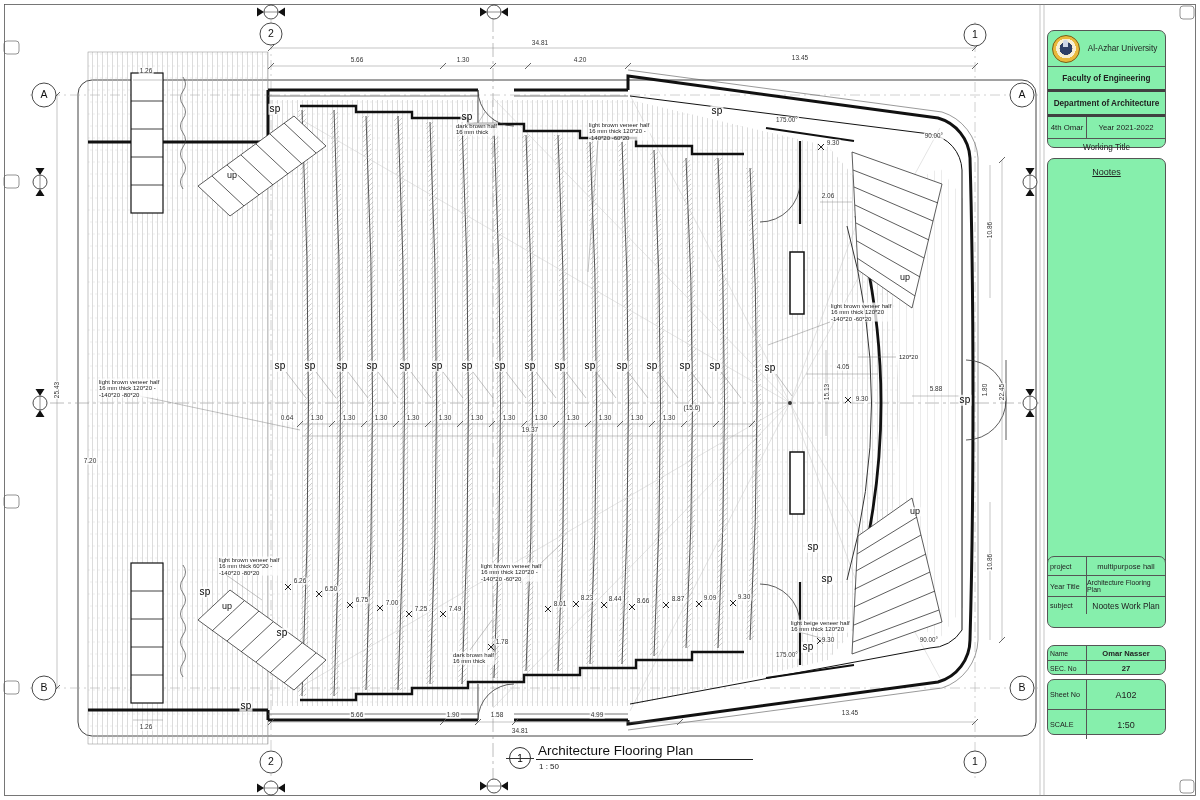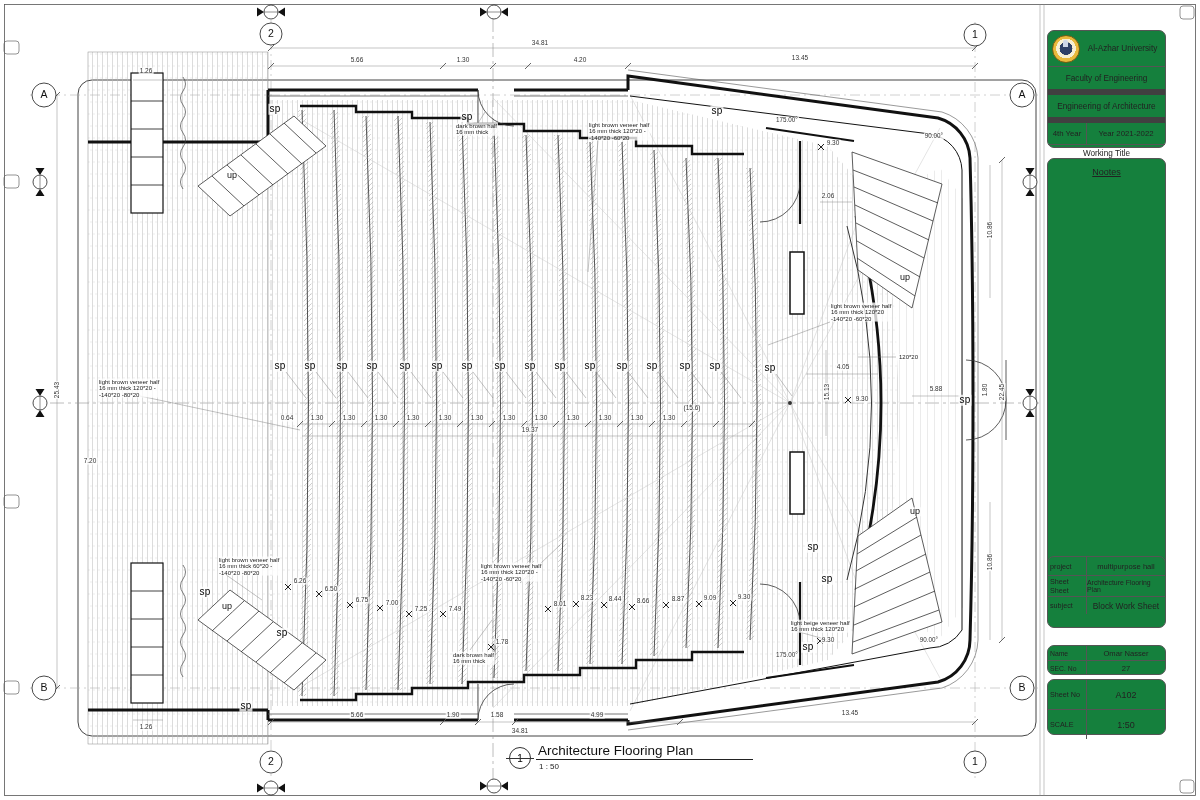--- a/index.html
+++ b/index.html
@@ -12,48 +12,48 @@
        white-space:pre-line;background:rgba(255,255,255,.78);padding:0 1px;}
   .dim{font-size:6.5px;color:#333;}
   .dimr{font-size:6.5px;color:#333;transform:translate(-50%,-50%) rotate(-90deg);}
   .sp{font-size:10px;color:#000;letter-spacing:.3px;}
   .up{font-size:9px;color:#111;}
   .note{font-size:6px;text-align:left;transform:translate(0,-50%);color:#222;}
   .angle{font-size:6.3px;color:#333;}
   .grid{font-size:10.5px;color:#111;background:none;}
   
   .tb{position:absolute;left:1047px;width:119px;border:1px solid #555;border-radius:7px;
-      background:#15803d;box-sizing:border-box;color:#222;}
+      background:#86efac;box-sizing:border-box;color:#222;}
   .uni{top:30px;height:118px;}
   .uni-r1{height:35px;border-bottom:1px solid #555;display:flex;align-items:center;gap:4px;padding:0 4px;}
   .uni-r1 span{font-size:8.2px;flex:1;text-align:center;}
   .logo{width:26px;height:26px;border-radius:50%;flex:0 0 26px;border:1px solid #7a5c12;
         background:radial-gradient(circle at 50% 48%, #2e3f66 0 34%, #f7efd2 35% 52%, #e9b93c 53% 100%);
         position:relative;}
   .logo::after{content:"";position:absolute;left:10px;top:4px;width:5px;height:7px;background:#cdd6e8;border-radius:2px 2px 0 0;}
-  .uni-r2,.uni-r3{height:22px;border-bottom:6px solid #404040;display:flex;align-items:center;justify-content:center;font-size:8.2px;}
+  .uni-r2,.uni-r3{height:22px;border-bottom:3px solid #404040;display:flex;align-items:center;justify-content:center;font-size:8.2px;font-weight:bold;}
   .uni-r4{height:21px;border-bottom:1px solid #555;display:flex;font-size:7.8px;}
   .uni-r4 .c1{width:38px;border-right:1px solid #555;display:flex;align-items:center;justify-content:center;}
   .uni-r4 .c2{flex:1;display:flex;align-items:center;justify-content:center;}
   .uni-r5{height:16px;display:flex;align-items:center;justify-content:center;font-size:8.2px;}
   .notesbox{top:158px;height:418px;}
   .notes-title{display:block;margin-top:8px;text-align:center;font-size:9px;text-decoration:underline;}
   .infobox{top:556px;height:72px;}
   .ir{display:flex;border-bottom:1px solid #555;}
   .ir:last-child{border-bottom:none;}
   .il{width:34px;border-right:1px solid #555;font-size:7.2px;padding:2px 2px;display:flex;align-items:center;}
   .iv{flex:1;display:flex;align-items:center;justify-content:center;text-align:left;}
   .ir1{height:18px;}.ir1 .iv{font-size:7.6px;}
   .ir2{height:20px;}.ir2 .iv{font-size:6.9px;}
   .ir3{height:17px;}.ir3 .iv{font-size:8.4px;}
   .namebox{top:645px;height:30px;}
   .nr{height:14px;display:flex;border-bottom:1px solid #555;}
   .nr:last-child{border-bottom:none;}
   .nr .il{align-items:center;font-size:6.8px;}
-  .nr .iv{font-size:7.6px;}
+  .nr .iv{font-size:7.6px;font-weight:bold;}
   .sheetbox{top:679px;height:56px;}
   .sr{height:29px;display:flex;border-bottom:1px solid #555;}
   .sr:last-child{border-bottom:none;}
   .sr .il{font-size:7.2px;}
   .sr .iv{font-size:9px;}
   
   .vt{position:absolute;left:509px;top:743px;display:flex;align-items:flex-start;gap:5px;}
   .vt-circle{width:20px;height:20px;border:1px solid #333;border-radius:50%;display:flex;
              align-items:center;justify-content:center;font-size:10px;margin-top:4px;position:relative;background:#fff;}
   .vt-circle::after{content:"";position:absolute;left:-4px;right:-4px;top:50%;border-top:.6px solid #333;}
@@ -377,44 +377,44 @@
 -140*20 -60*20</span>
       <span class="lbl note" style="left: 898px; top: 357px;">120*20</span>
     </div>
 
 <div class="tb uni">
   <div class="uni-r1">
     <div class="logo"></div>
     <span>Al-Azhar University</span>
   </div>
   <div class="uni-r2">Faculty of Engineering</div>
-  <div class="uni-r3">Engineering of Architecture</div>
+  <div class="uni-r3">Department of Architecture</div>
   <div class="uni-r4">
-    <div class="c1">4th Year</div>
+    <div class="c1">4th Omar</div>
     <div class="c2">Year 2021-2022</div>
   </div>
   <div class="uni-r5">Working Title</div>
 </div>
 
 <div class="tb notesbox">
   <span class="notes-title">Nootes</span>
 </div>
 
 <div class="tb infobox">
   <div class="ir ir1">
     <span class="il">project</span>
     <span class="iv">multipurpose hall</span>
   </div>
   <div class="ir ir2">
-    <span class="il">Sheet Sheet</span>
+    <span class="il">Year Title</span>
     <span class="iv">Architecture Flooring Plan</span>
   </div>
   <div class="ir ir3">
     <span class="il">subject</span>
-    <span class="iv">Block Work Sheet</span>
+    <span class="iv">Nootes Work Plan</span>
   </div>
 </div>
 
 <div class="tb namebox">
   <div class="nr">
     <span class="il">Name</span>
     <span class="iv">Omar Nasser</span>
   </div>
   <div class="nr">
     <span class="il">SEC. No</span>

